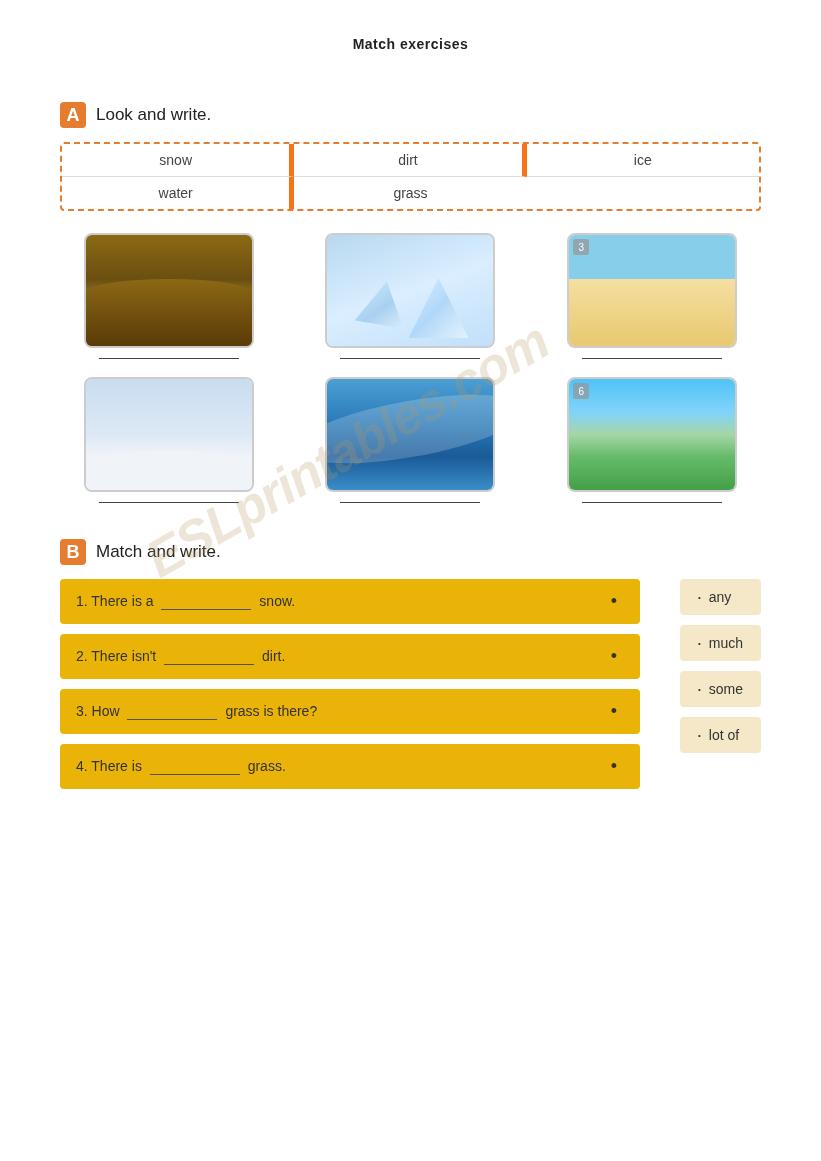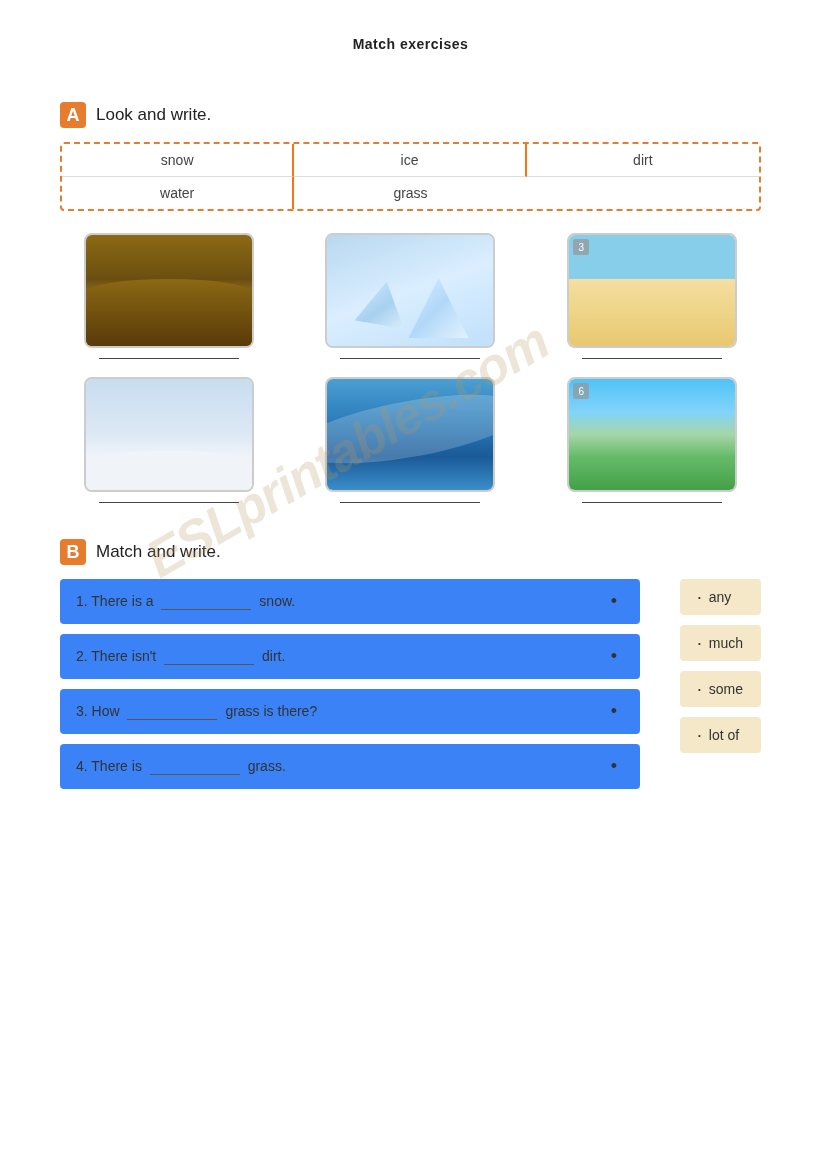--- a/index.html
+++ b/index.html
@@ -62,21 +62,21 @@
     }
 
     .word-box-cell {
       padding: 8px 0;
       text-align: center;
       font-size: 14px;
       color: #444;
     }
 
     .word-box-cell:not(:last-child):not(:nth-child(3)) {
-      border-right: 2px solid #f97316;
+      border-right: 5px solid #f97316;
     }
     .word-box-cell:nth-child(1), .word-box-cell:nth-child(2), .word-box-cell:nth-child(3) {
       border-bottom: 1px solid #ddd;
     }
 
     
     .image-grid {
       display: grid;
       grid-template-columns: 1fr 1fr 1fr;
       gap: 18px 24px;
@@ -220,21 +220,21 @@
     }
 
     
     .section-b {
       margin: 36px 60px 20px 60px;
     }
 
     .match-row {
       display: flex;
       align-items: center;
-      background: #3b82f6;
+      background: #eab308;
       border-radius: 4px;
       margin-bottom: 10px;
       padding: 12px 16px;
     }
 
     .match-sentence {
       flex: 1;
       font-size: 14px;
       color: #333;
     }
@@ -305,22 +305,22 @@
 <div class="page-title">Match exercises</div>
 
 <div class="section-a">
   <div class="section-header">
     <div class="section-letter">A</div>
     <div class="section-title">Look and write.</div>
   </div>
 
   <div class="word-box">
     <div class="word-box-cell">snow</div>
+    <div class="word-box-cell">dirt</div>
     <div class="word-box-cell">ice</div>
-    <div class="word-box-cell">dirt</div>
     <div class="word-box-cell">water</div>
     <div class="word-box-cell">grass</div>
   </div>
 
   <div class="image-grid">
 
     <div class="image-item">
       <div class="image-frame">
         <div class="image-num">1</div>
         <div class="img-dirt"></div>

